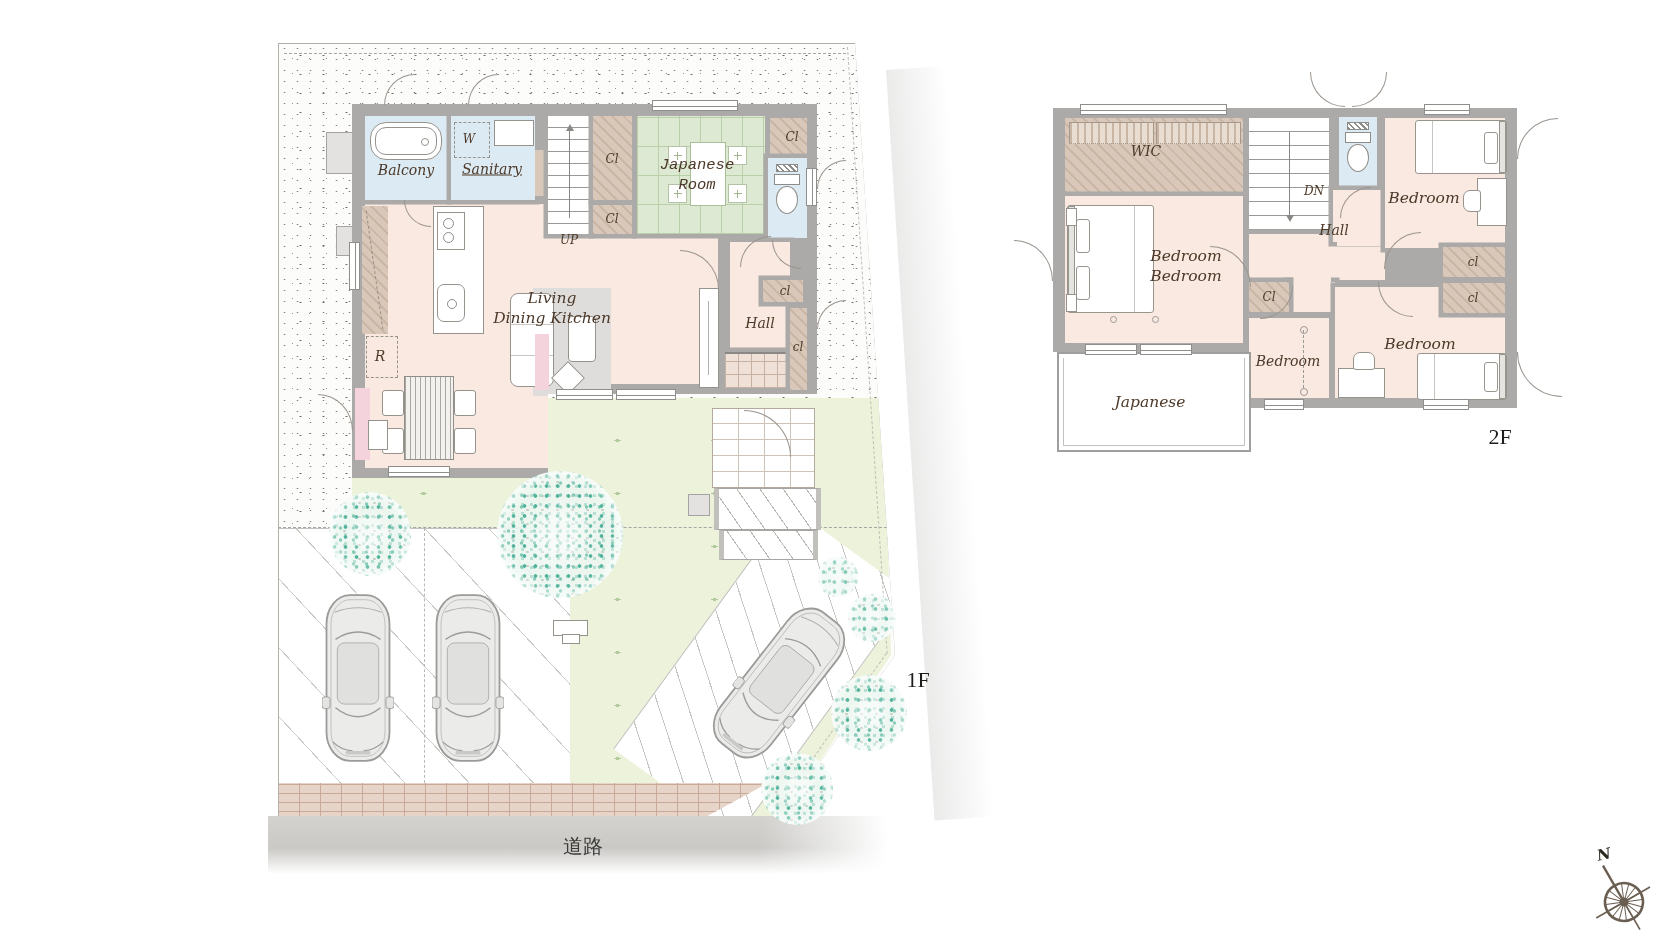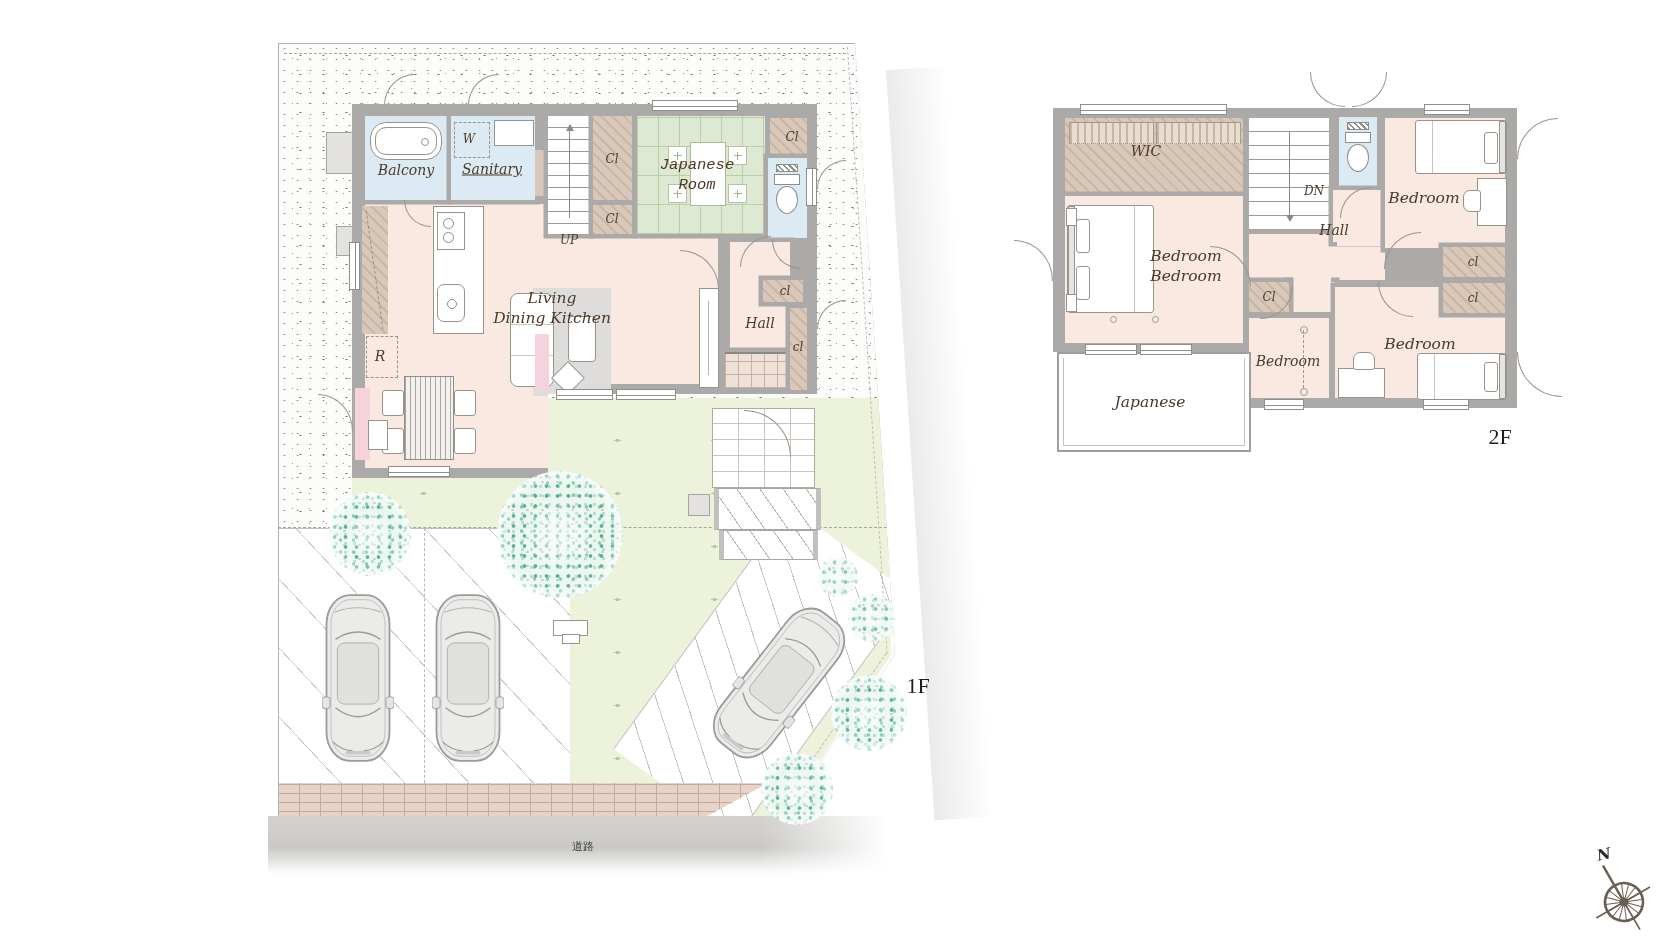--- a/index.html
+++ b/index.html
@@ -139,21 +139,21 @@
       background-position:0 0,0 0,5px 6px,3px 2px,8px 4px;
       box-shadow:inset 0 0 10px 5px rgba(255,255,255,.75);}
   .car{position:absolute;}
 
   
   .lbl{position:absolute;transform:translate(-50%,-50%);white-space:nowrap;text-align:center;
       font-family:"DejaVu Serif",serif;font-style:italic;font-size:14px;color:#4c3929;line-height:19px;}
   .lbl.sm{font-size:12px;}
   .lbl.lg{font-size:15.5px;line-height:20px;}
   .lbl.fl{font-family:"Liberation Serif",serif;font-style:normal;font-size:22px;color:#1d1d1b;}
-  .lbl.jp{font-family:"DejaVu Sans",sans-serif;font-style:normal;font-size:11px;color:#3a3a38;}
+  .lbl.jp{font-family:"DejaVu Sans",sans-serif;font-style:normal;font-size:20px;color:#3a3a38;}
   .lbl.north{font-weight:bold;font-size:15px;color:#2a2620;}
 </style>
 </head>
 <body>
 
 <div class="canvas">
 
   <div class="site">
     <div class="garden"></div>
     <div class="parking"></div>
@@ -374,21 +374,21 @@
   <div class="lbl sm" style="left:569px;top:240px;">UP</div>
   <div class="lbl sm" style="left:612px;top:159px;">Cl</div>
   <div class="lbl sm" style="left:612px;top:219px;">Cl</div>
   <div class="lbl lg" style="left:697px;top:175px;font-family:Liberation Mono, monospace;"><span>Japanese</span><br><span>Room</span></div>
   <div class="lbl sm" style="left:792px;top:137px;">Cl</div>
   <div class="lbl lg" style="left:545px;top:308px;margin-left:7px;"><span>Living</span><br><span>Dining Kitchen</span></div>
   <div class="lbl" style="left:760px;top:323px;">Hall</div>
   <div class="lbl sm" style="left:785px;top:291px;">cl</div>
   <div class="lbl sm" style="left:798px;top:347px;">cl</div>
   <div class="lbl" style="left:380px;top:356px;">R</div>
-  <div class="lbl fl" style="left:918px;top:679px;margin-top:6px;">1F</div>
+  <div class="lbl fl" style="left:918px;top:679px;">1F</div>
   <div class="lbl jp" style="left:583px;top:846px;">道路</div>
 
   <div class="lbl" style="left:1146px;top:151px;">WIC</div>
   <div class="lbl lg" style="left:1186px;top:266px;"><span>Bedroom</span><br><span>Bedroom</span></div>
   <div class="lbl sm" style="left:1314px;top:191px;">DN</div>
   <div class="lbl" style="left:1334px;top:230px;">Hall</div>
   <div class="lbl lg" style="left:1424px;top:198px;">Bedroom</div>
   <div class="lbl lg" style="left:1420px;top:344px;">Bedroom</div>
   <div class="lbl sm" style="left:1269px;top:297px;">Cl</div>
   <div class="lbl sm" style="left:1473px;top:262px;">cl</div>

